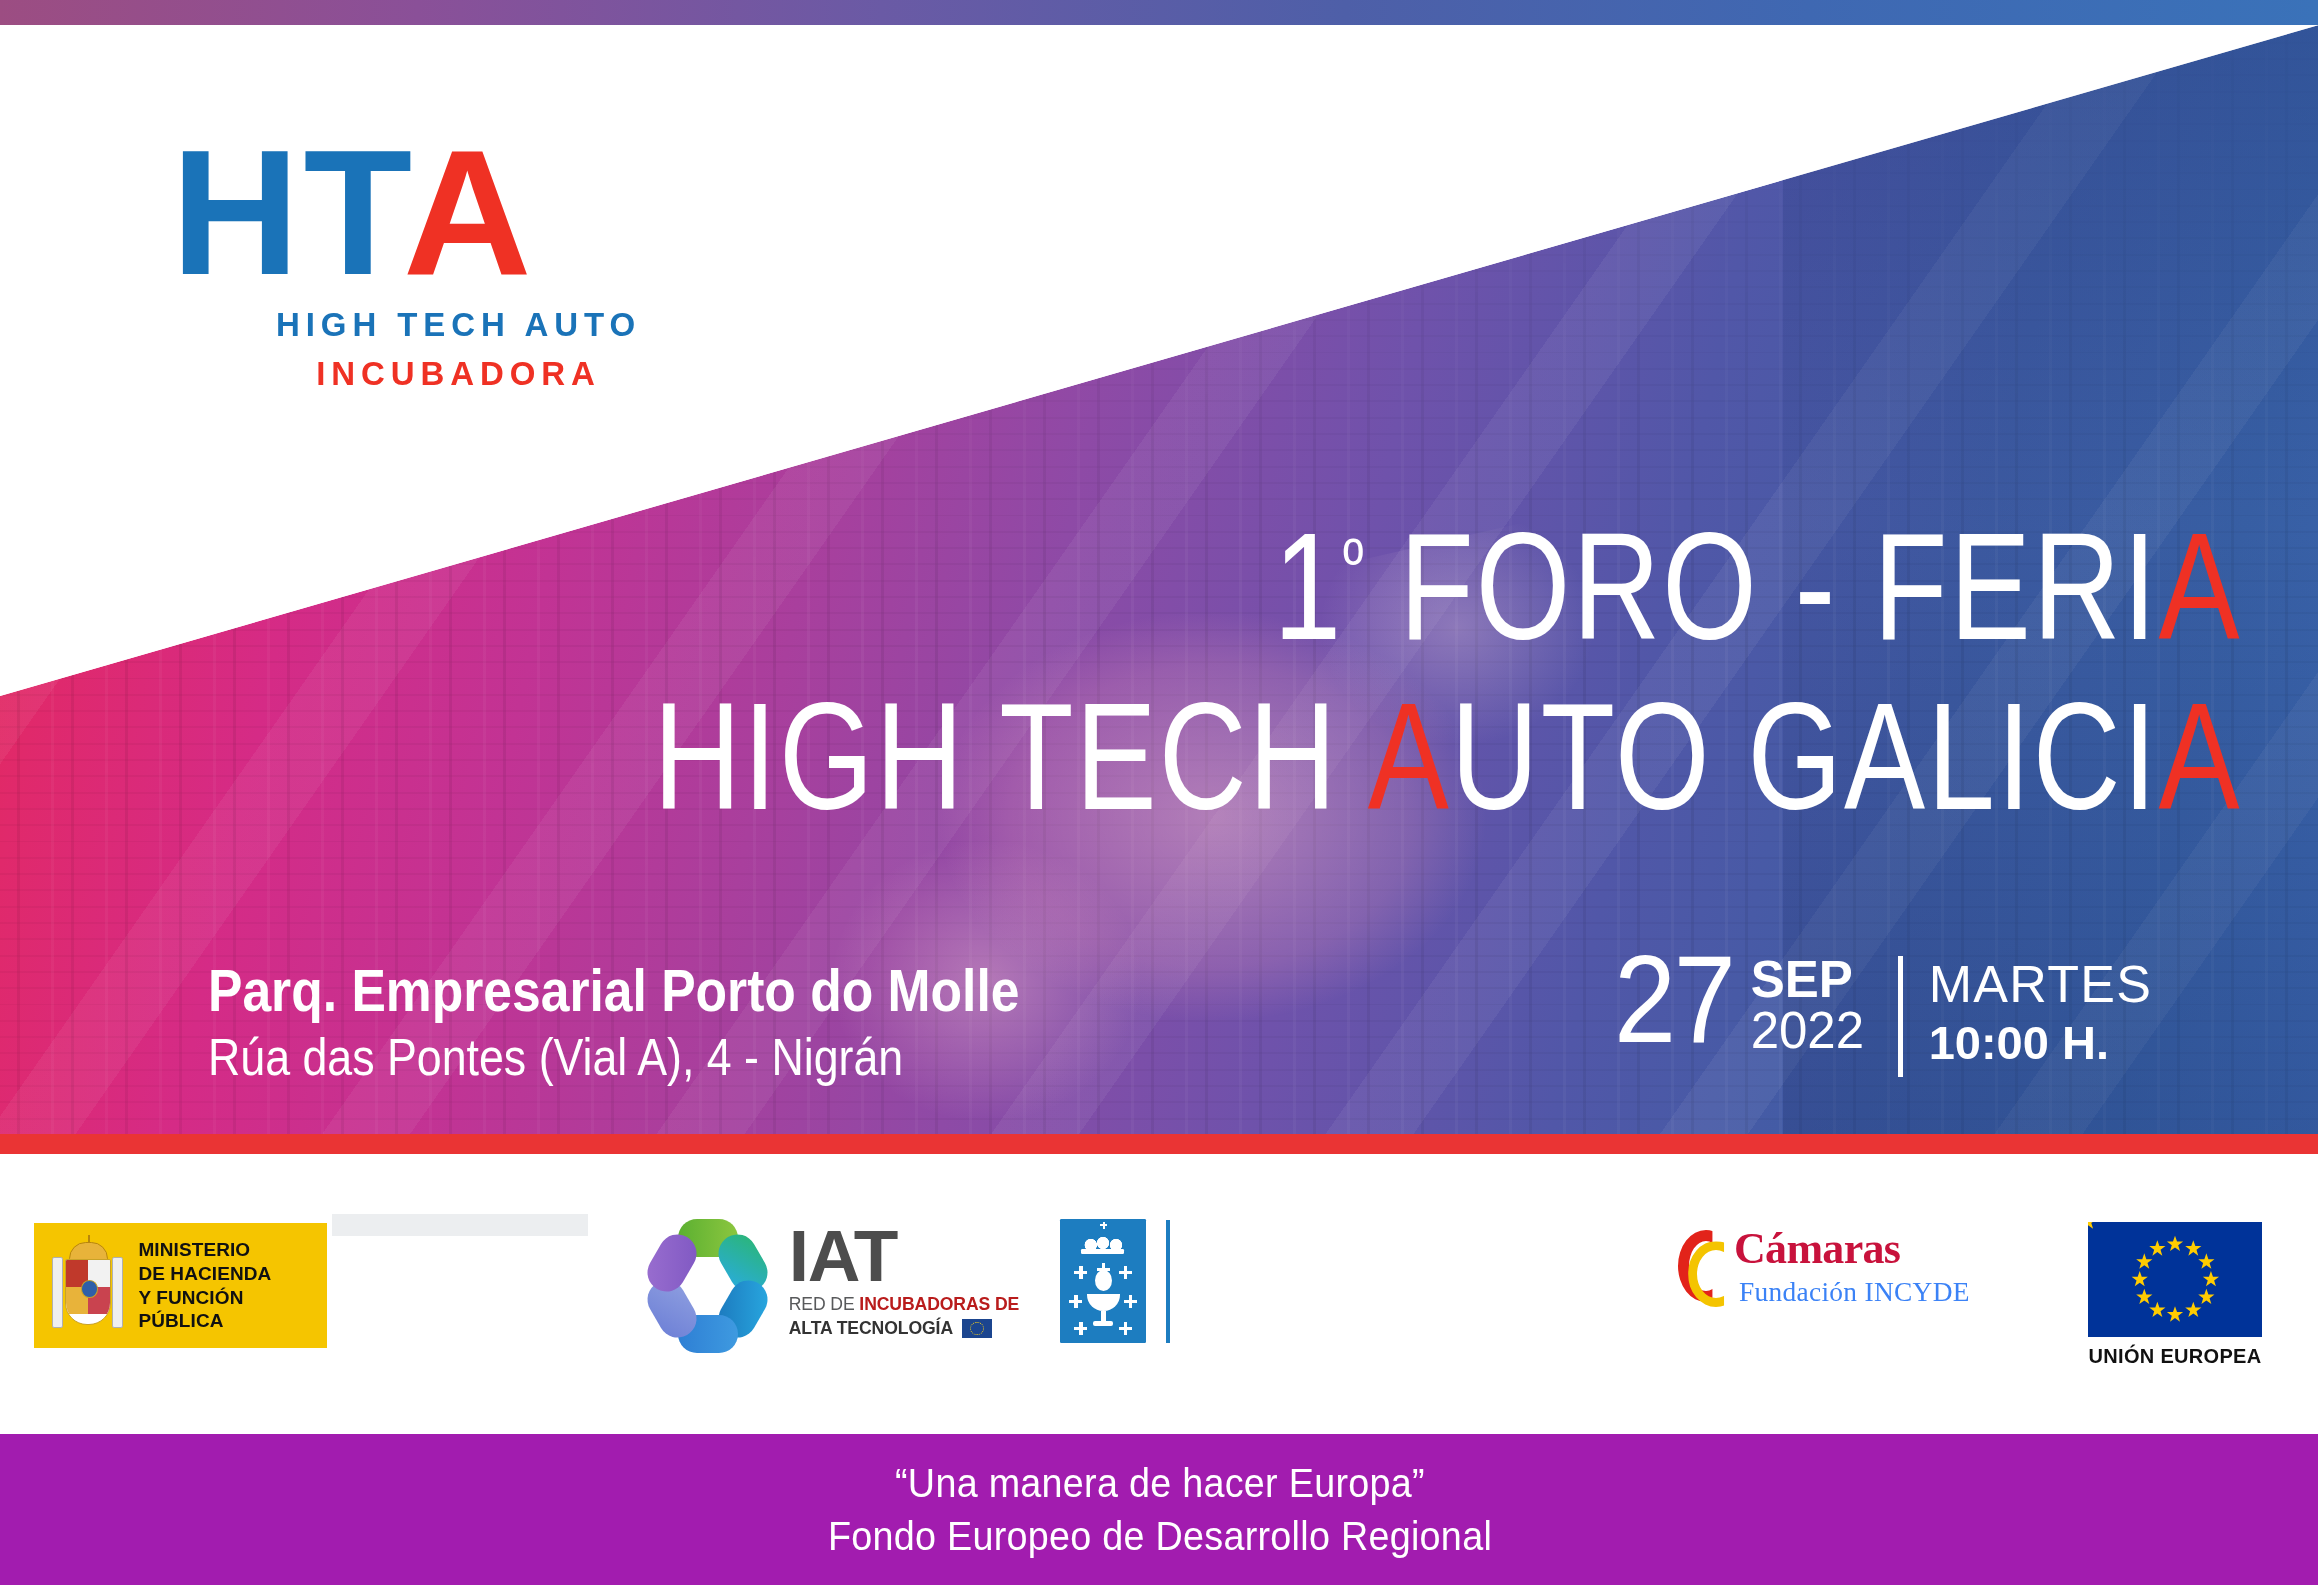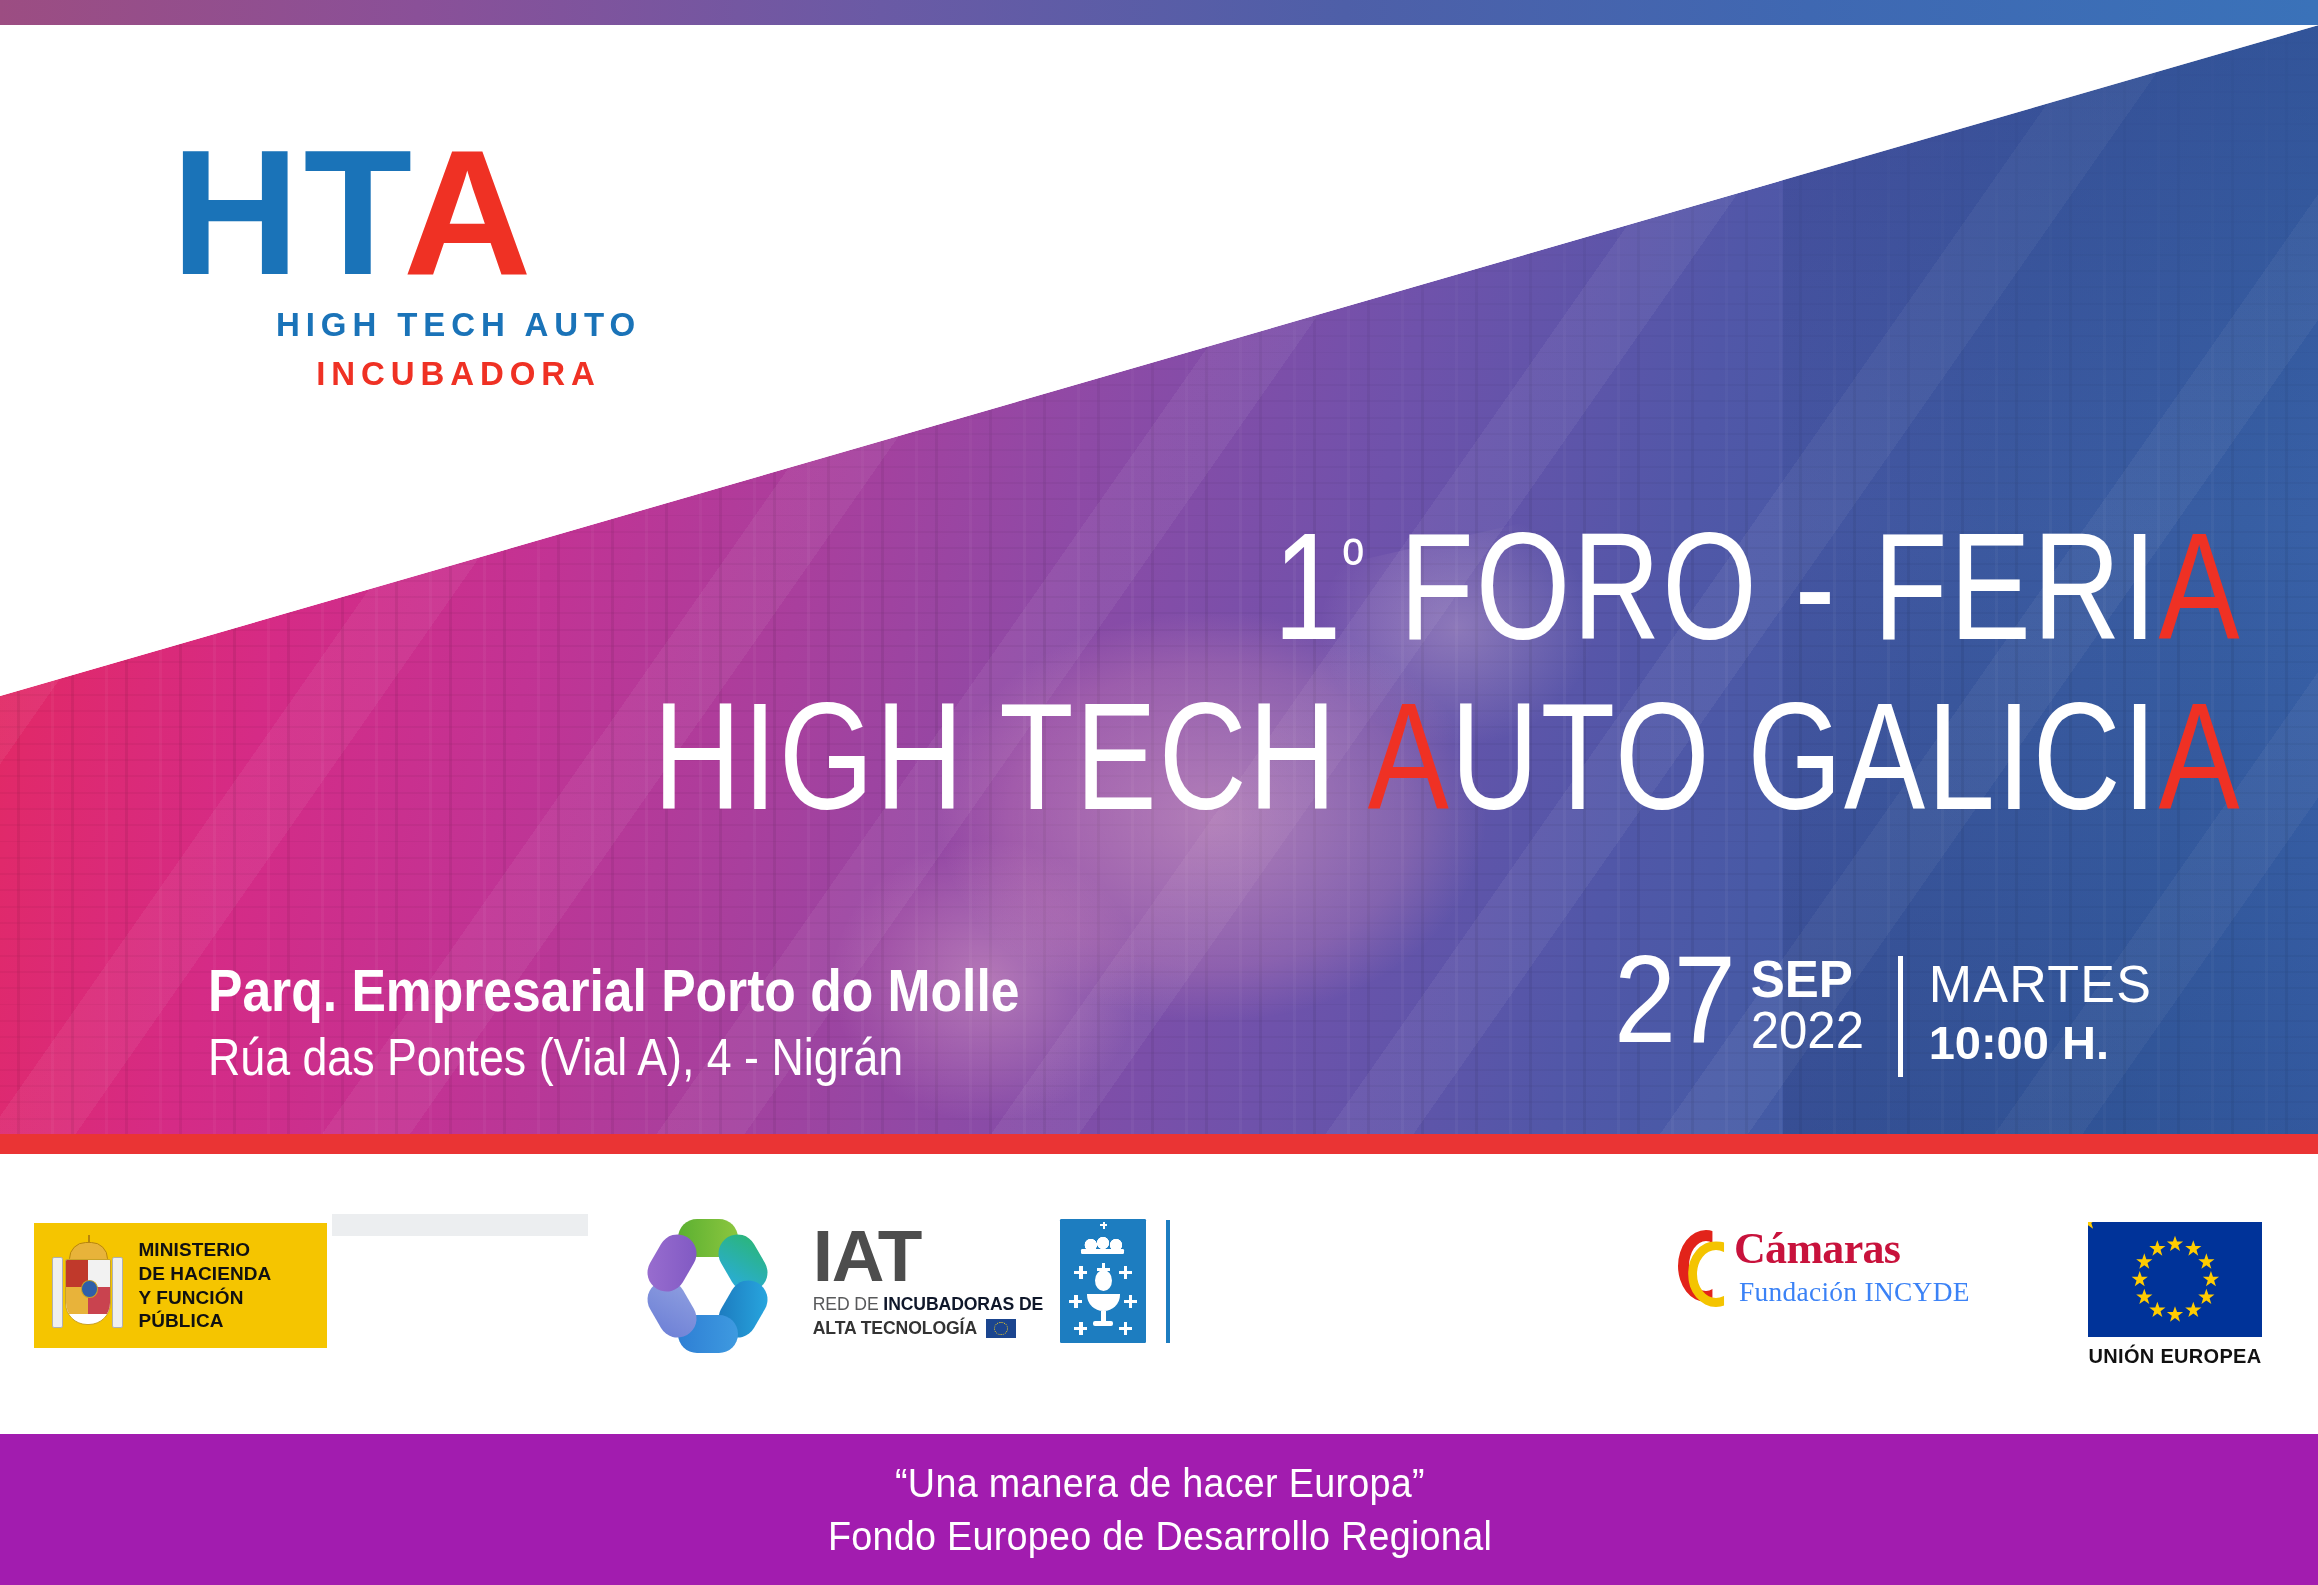--- a/index.html
+++ b/index.html
@@ -210,33 +210,33 @@
   .zf-mark .dot{
     position:absolute;right:3.9px;top:25px;width:26px;height:26px;border-radius:50%;
     background:linear-gradient(90deg,#fff 0 50%,#4d4d4d 50% 100%);
   }
   .zf-txt{margin-left:5.2px;}
   .zf-c{font-size:12.4px;letter-spacing:7.2px;color:#3f3f3f;font-weight:600;}
   .zf-n{font-size:29px;font-weight:700;color:#3f3f3f;letter-spacing:-0.7px;line-height:1.02;}
   .zf-v{font-size:51px;font-weight:700;color:#e2231a;letter-spacing:-0.7px;line-height:0.92;}
 
   
-  .iat{left:645px;top:64px;gap:24px;}
+  .iat{left:645px;top:64px;}
   .iat-mark{position:relative;width:128px;height:128px;flex:none;}
   .iat-seg{position:absolute;width:60px;height:38px;border-radius:19px;}
   .iat-s1{left:33px;top:1.3px;background:linear-gradient(90deg,#5bb031,#8cc63f);transform:rotate(0deg);}
   .iat-s2{left:68px;top:26px;background:linear-gradient(150deg,#2bb673,#29abe2);transform:rotate(60deg);}
   .iat-s3{left:68px;top:72px;background:linear-gradient(150deg,#29abe2,#1b75bb);transform:rotate(120deg);}
   .iat-s4{left:33px;top:97px;background:linear-gradient(90deg,#2e7fd4,#3e9ae0);}
   .iat-s5{left:-2.6px;top:72px;background:linear-gradient(150deg,#8f9fe0,#6c7fd6);transform:rotate(60deg);}
   .iat-s6{left:-2.6px;top:26px;background:linear-gradient(150deg,#7e57c2,#9b6fd0);transform:rotate(120deg);}
   .iat-txt{margin-left:15.7px;}
   .iat-name{font-size:73px;font-weight:700;color:#4d4d4d;letter-spacing:-1.3px;line-height:0.86;}
   .iat-l1{font-size:17.6px;color:#58595b;letter-spacing:-0.1px;margin-top:6.5px;}
-  .iat-l1 b{color:#0f172a;}
+  .iat-l1 b{color:#b91c1c;}
   .iat-l2{font-size:17.6px;font-weight:700;color:#333;letter-spacing:-0.1px;margin-top:2.6px;display:flex;align-items:center;}
   .euflag-mini{
     width:30px;height:19.6px;background:#1b458f;margin-left:9.1px;position:relative;flex:none;
     display:flex;align-items:center;justify-content:center;
   }
   .euflag-mini .ring{
     width:11.8px;height:11.8px;border-radius:50%;border:1.3px dotted #ffd617;
   }
 
   

